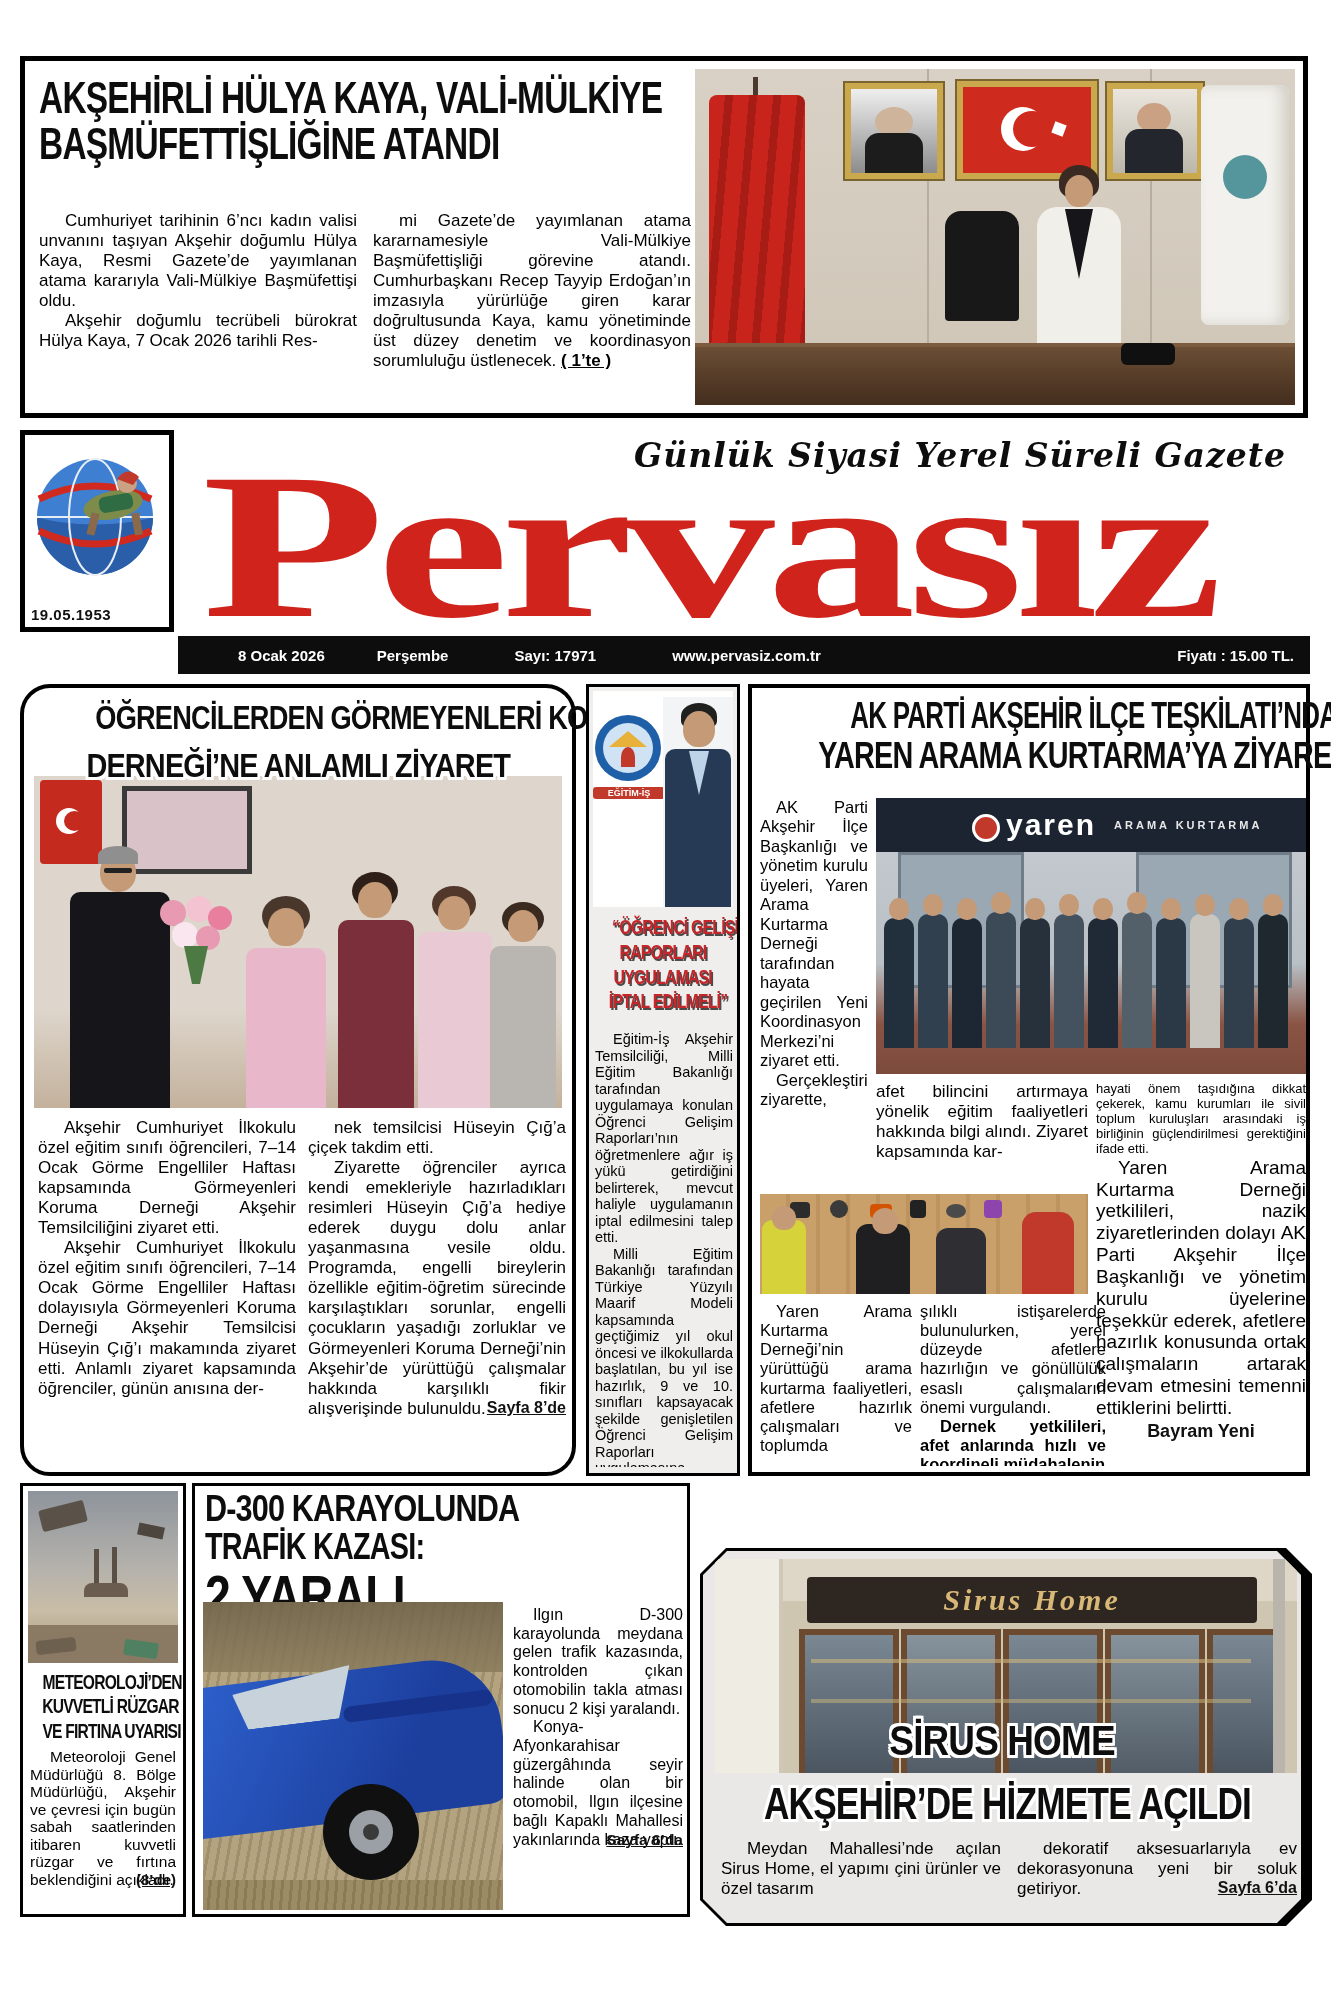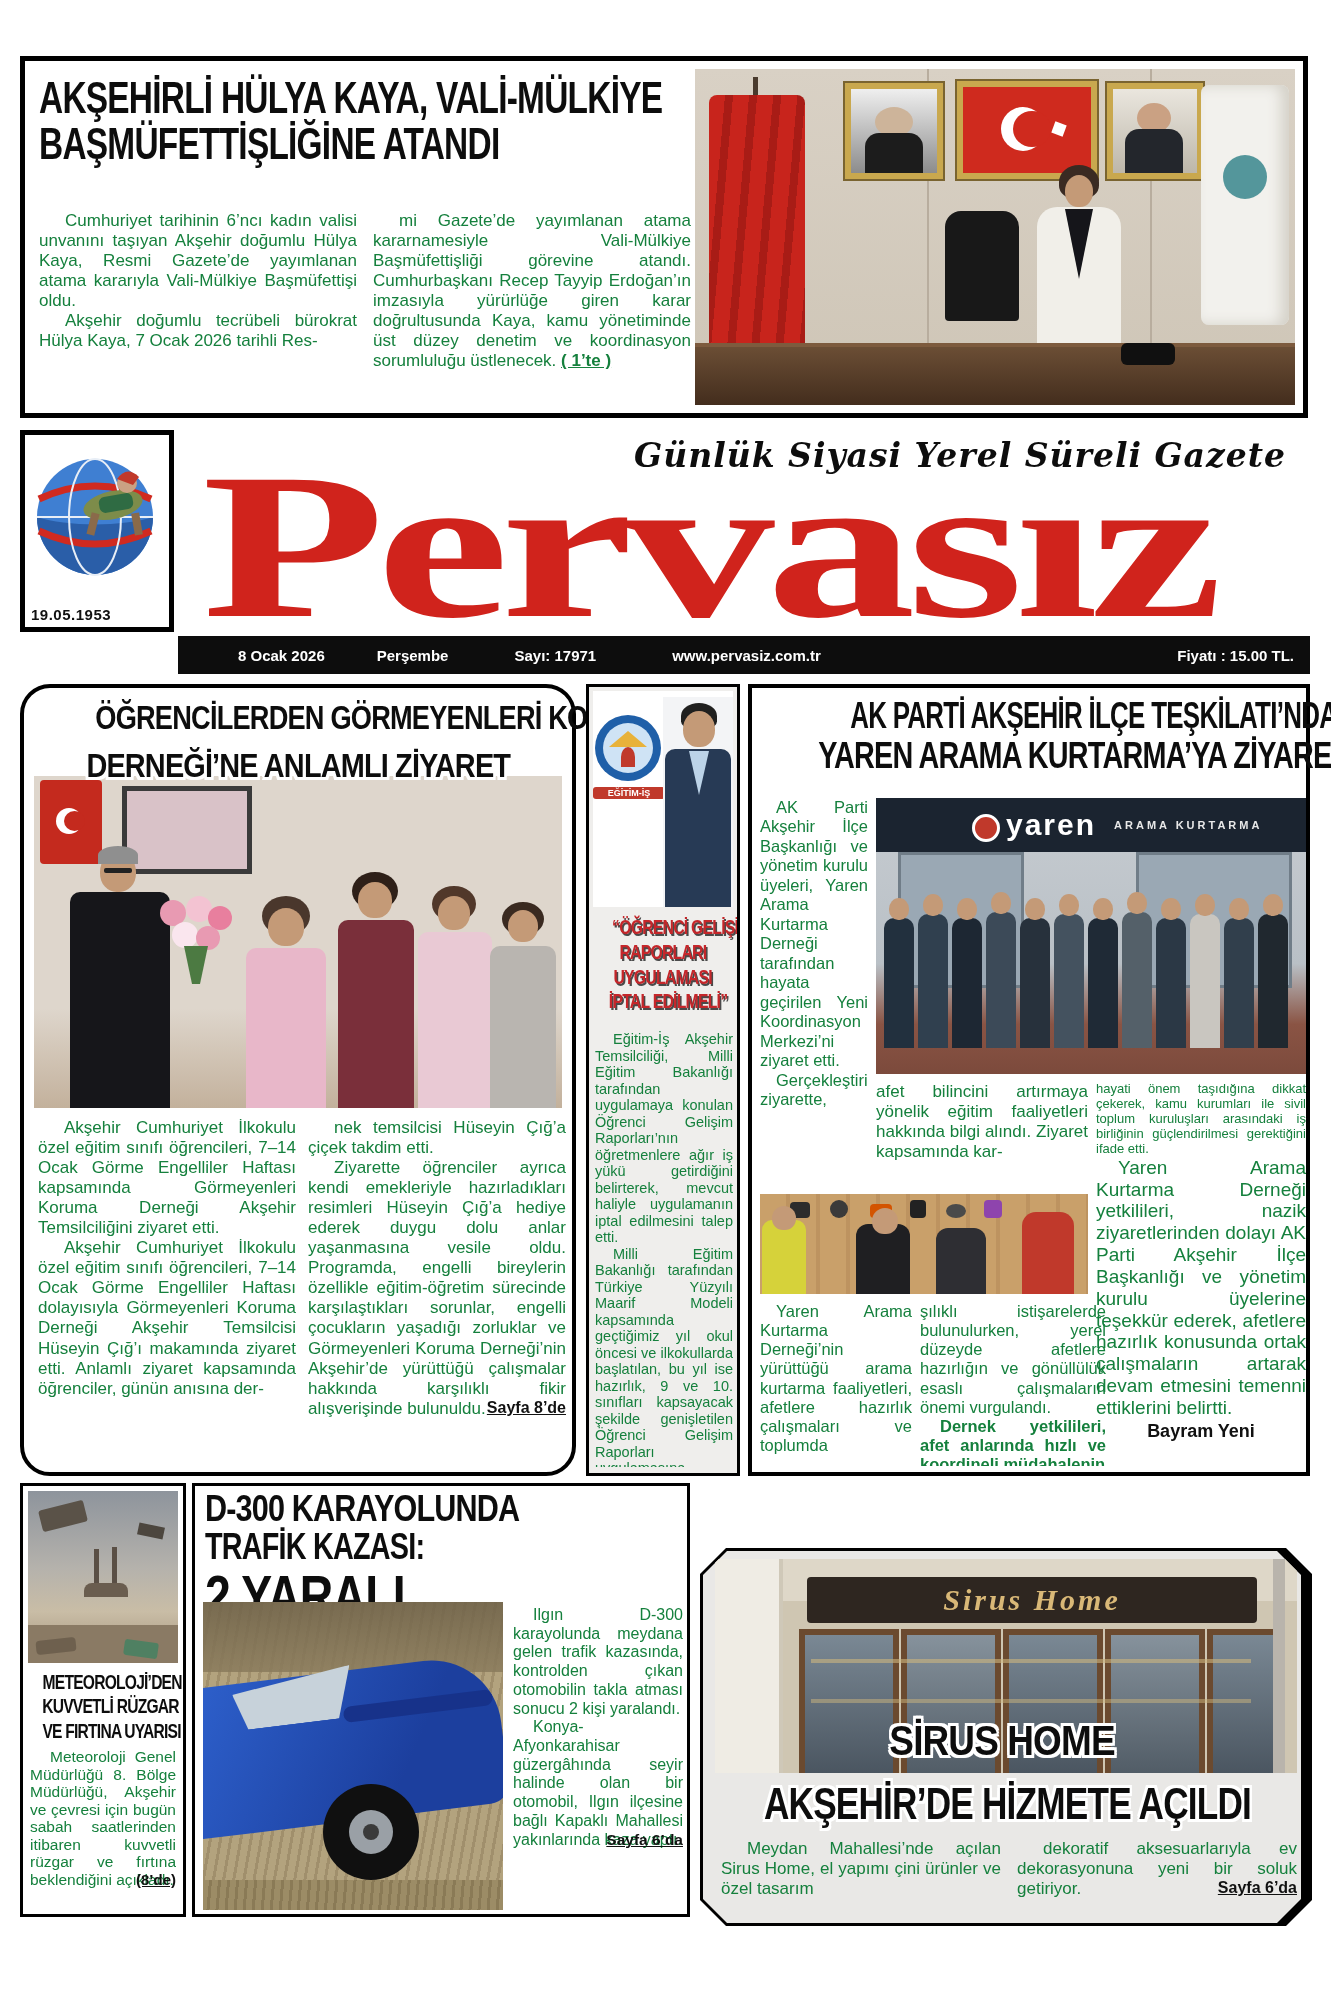--- a/index.html
+++ b/index.html
@@ -4,21 +4,21 @@
 <style>
   html,body{margin:0;padding:0;background:#fff;}
   #page{position:relative;width:1331px;height:2000px;background:#fff;overflow:hidden;
         font-family:"Liberation Sans",sans-serif;color:#111;}
   .box{position:absolute;border:4px solid #000;background:#fff;box-sizing:border-box;}
   .abs{position:absolute;}
   .cond{display:inline-block;transform:scaleX(var(--sx,.82));transform-origin:center;
         white-space:nowrap;font-weight:bold;letter-spacing:-1px;color:#0d0d0d;}
   .cond-left{transform-origin:left;}
   .hl-center{width:100%;text-align:center;}
-  .bodytext p{margin:0;font-size:17px;line-height:1.18;text-align:justify;text-indent:26px;color:#15803d;}
+  .bodytext p{margin:0;font-size:17px;line-height:1.18;text-align:justify;text-indent:26px;color:#000000;}
   .cols{display:flex;}
   .pgref{font-weight:bold;text-decoration:underline;white-space:nowrap;}
   .refline{text-align:right;margin-top:-20px;}
   .photo{position:absolute;overflow:hidden;background:#cfc8bd;}
   .owhite{text-shadow:-3px -3px 0 #fff,3px -3px 0 #fff,-3px 3px 0 #fff,3px 3px 0 #fff,
           0 -3px 0 #fff,0 3px 0 #fff,-3px 0 0 #fff,3px 0 0 #fff;}
   .sh{position:absolute;}
   .head{border-radius:50% 50% 46% 46%;background:#c49a77;}
   .fig{border-radius:10px 10px 0 0;}
   .goldframe{border:6px solid #c9a84e;box-shadow:0 0 0 2px #7a6430;}

